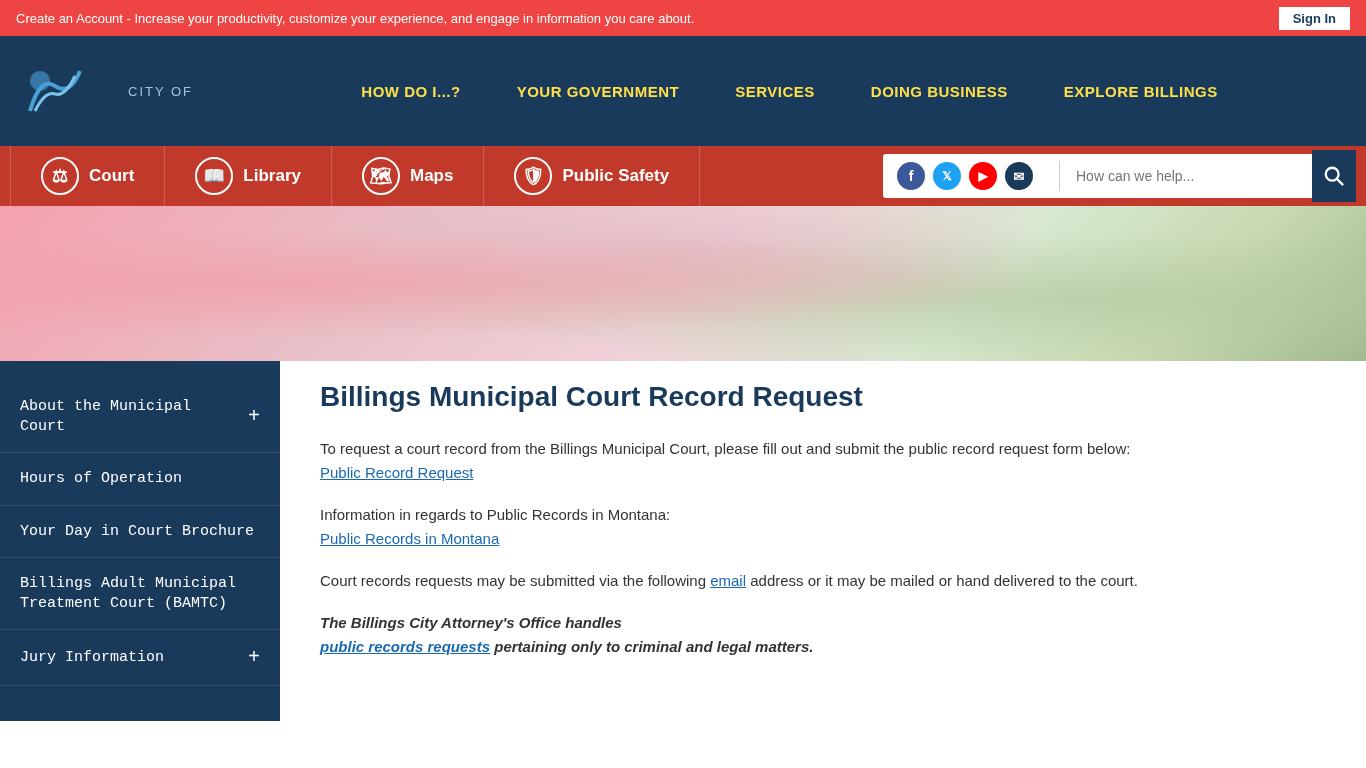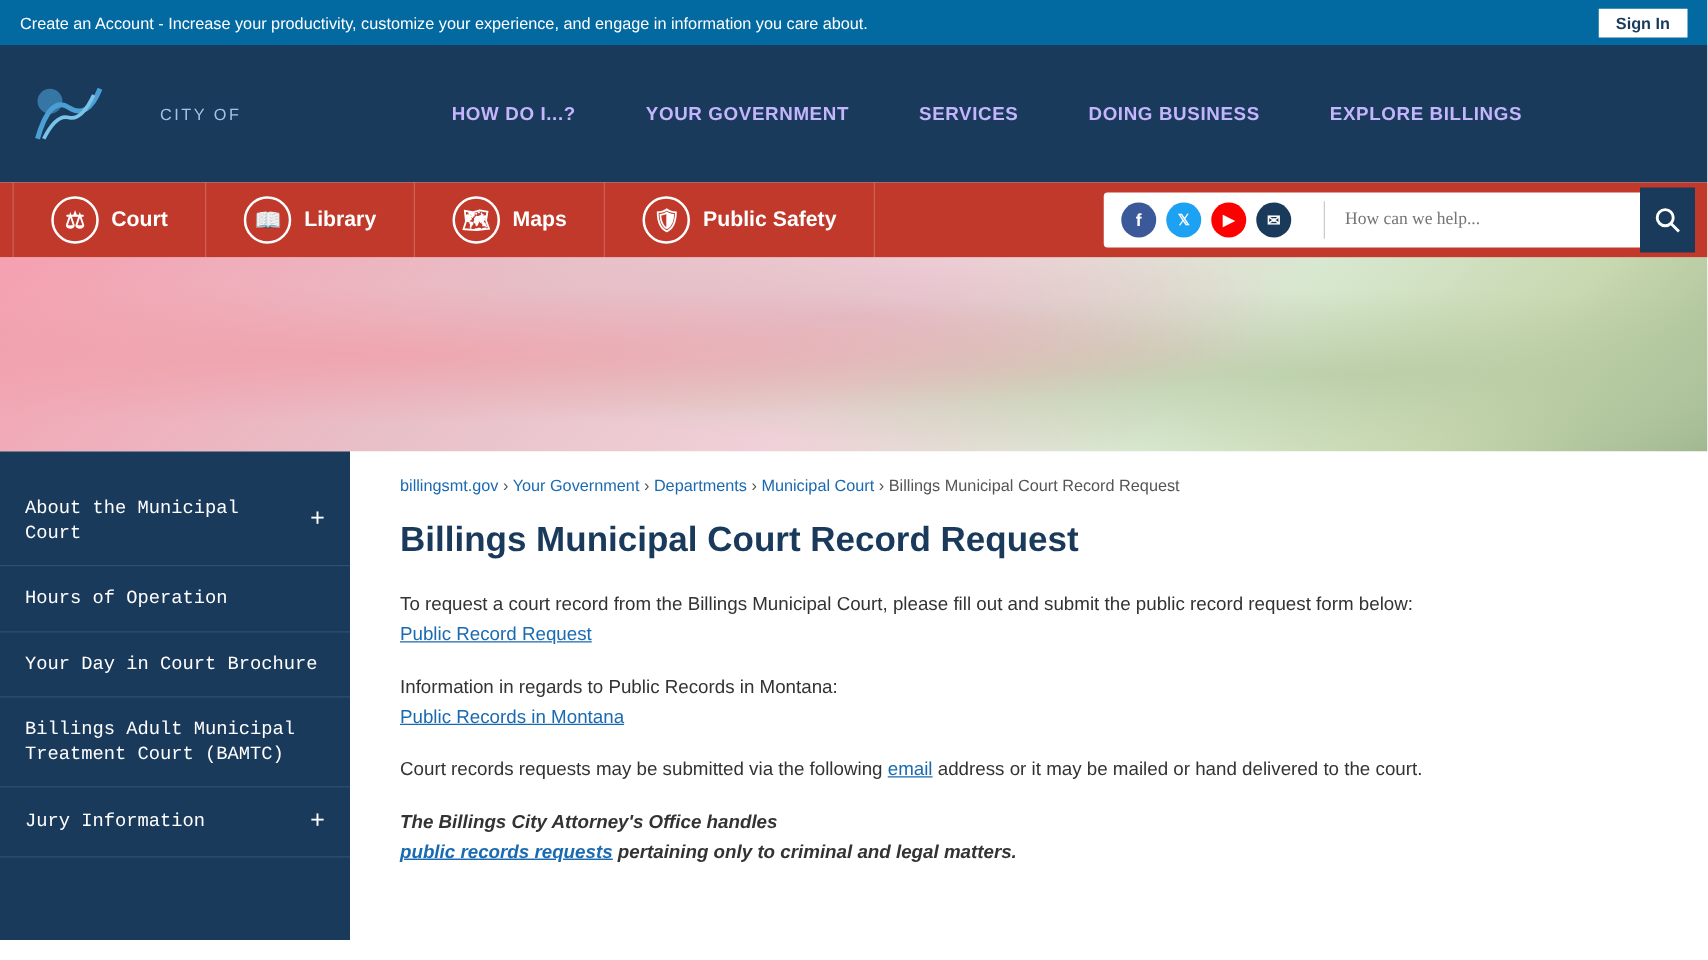--- a/index.html
+++ b/index.html
@@ -1,20 +1,20 @@
 <!DOCTYPE html>
 <html><head>
   <meta charset="utf-8">
   <style>
     * { margin: 0; padding: 0; box-sizing: border-box; }
     body { font-family: Arial, sans-serif; font-size: 14px; color: #333; width: 1366px; overflow-x: hidden; }
 
     
     .top-bar {
-      background-color: #0369a1;
+      background-color: #ef4444;
       color: #fff;
       font-size: 13px;
       padding: 0 16px;
       display: flex;
       align-items: center;
       justify-content: space-between;
       height: 36px;
       gap: 28px;
     }
     .top-bar-text { flex: 1; }
@@ -46,21 +46,21 @@
       width: 70px;
       height: 70px;
       margin-right: 10px;
     }
     .logo-text-wrap { color: #fff; margin-left: 28px; }
     .logo-city-of { font-size: 13px; letter-spacing: 2px; color: #a0c4e8; }
     .logo-billings { font-size: 38px; font-weight: bold; line-height: 1; }
 
     .main-nav { display: flex; align-items: center; flex: 1; justify-content: center; gap: 0; }
     .main-nav-item {
-      color: #c4b5fd;
+      color: #fde047;
       text-decoration: none;
       font-size: 15px;
       font-weight: bold;
       letter-spacing: 0.5px;
       padding: 0 28px;
       height: 110px;
       display: flex;
       align-items: center;
       white-space: nowrap;
       cursor: pointer;
@@ -124,21 +124,20 @@
     .social-tw { background: #1da1f2; }
     .social-yt { background: #ff0000; }
     .social-em { background: #1a3a5c; }
     .search-divider { width: 1px; height: 30px; background: #ccc; margin: 0 6px; }
     .search-input {
       border: none; outline: none;
       font-size: 14px;
       width: 220px;
       color: #aaa;
       background: transparent;
-      font-family: Liberation Serif, serif;
     }
     .search-btn {
       background: #1a3a5c;
       border: none;
       width: 44px; height: 52px;
       display: flex; align-items: center; justify-content: center;
       cursor: pointer;
       color: #fff;
       font-size: 20px;
       margin-left: 6px;
@@ -300,31 +299,20 @@
     <div class="sidebar-item">
       <span class="sidebar-item-text">Billings Adult Municipal Treatment Court (BAMTC)</span>
     </div>
     <div class="sidebar-item">
       <span class="sidebar-item-text">Jury Information</span>
       <span class="sidebar-plus">+</span>
     </div>
   </aside>
 
   <main class="main-content">
-    <div class="breadcrumb">
-      <a href="#">billingsmt.gov</a>
-      <span> › </span>
-      <a href="#">Your Government</a>
-      <span> › </span>
-      <a href="#">Departments</a>
-      <span> › </span>
-      <a href="#">Municipal Court</a>
-      <span> › </span>
-      <span>Billings Municipal Court Record Request</span>
-    </div>
 
     <h1 class="page-title">Billings Municipal Court Record Request</h1>
 
     <div class="content-body">
       <p>
         <span>To request a court record from the Billings Municipal Court, please fill out and submit the public record request form below:</span><br>
         <a href="#">Public Record Request</a>
       </p>
 
       <p>

